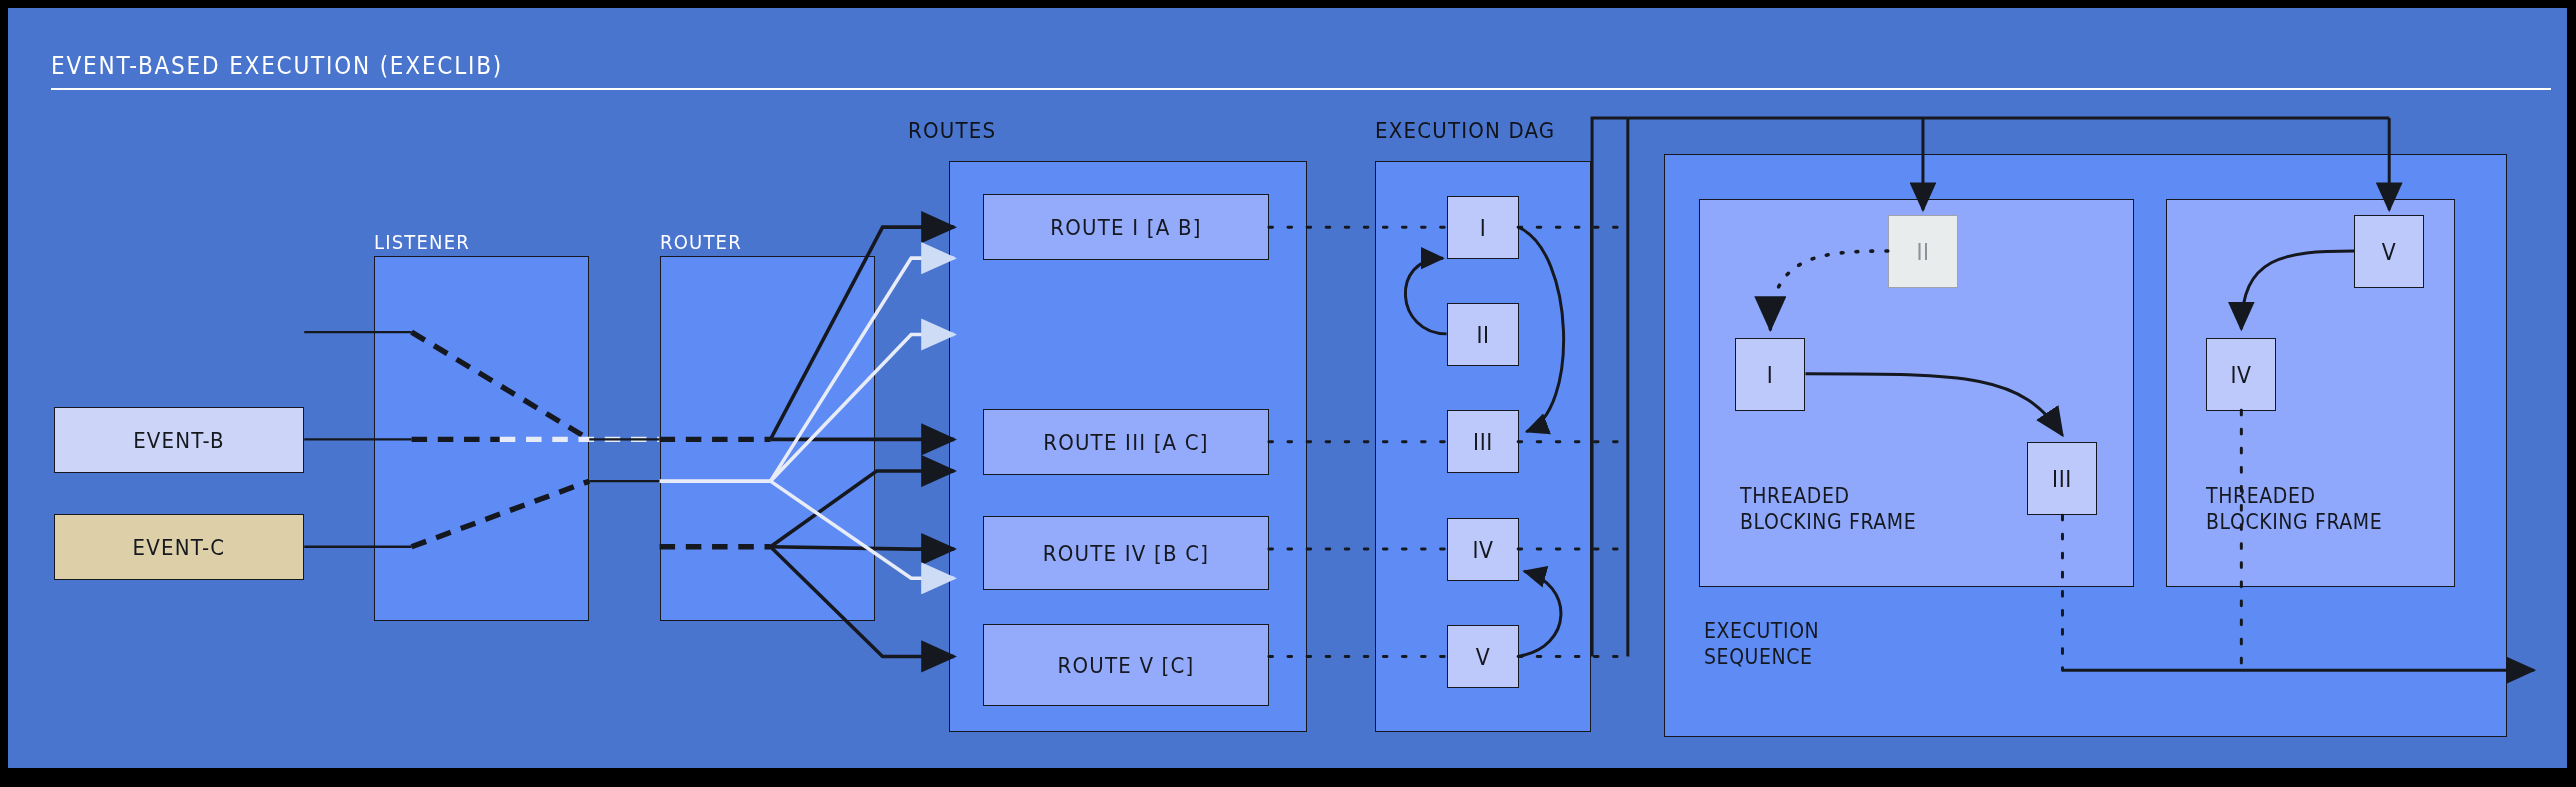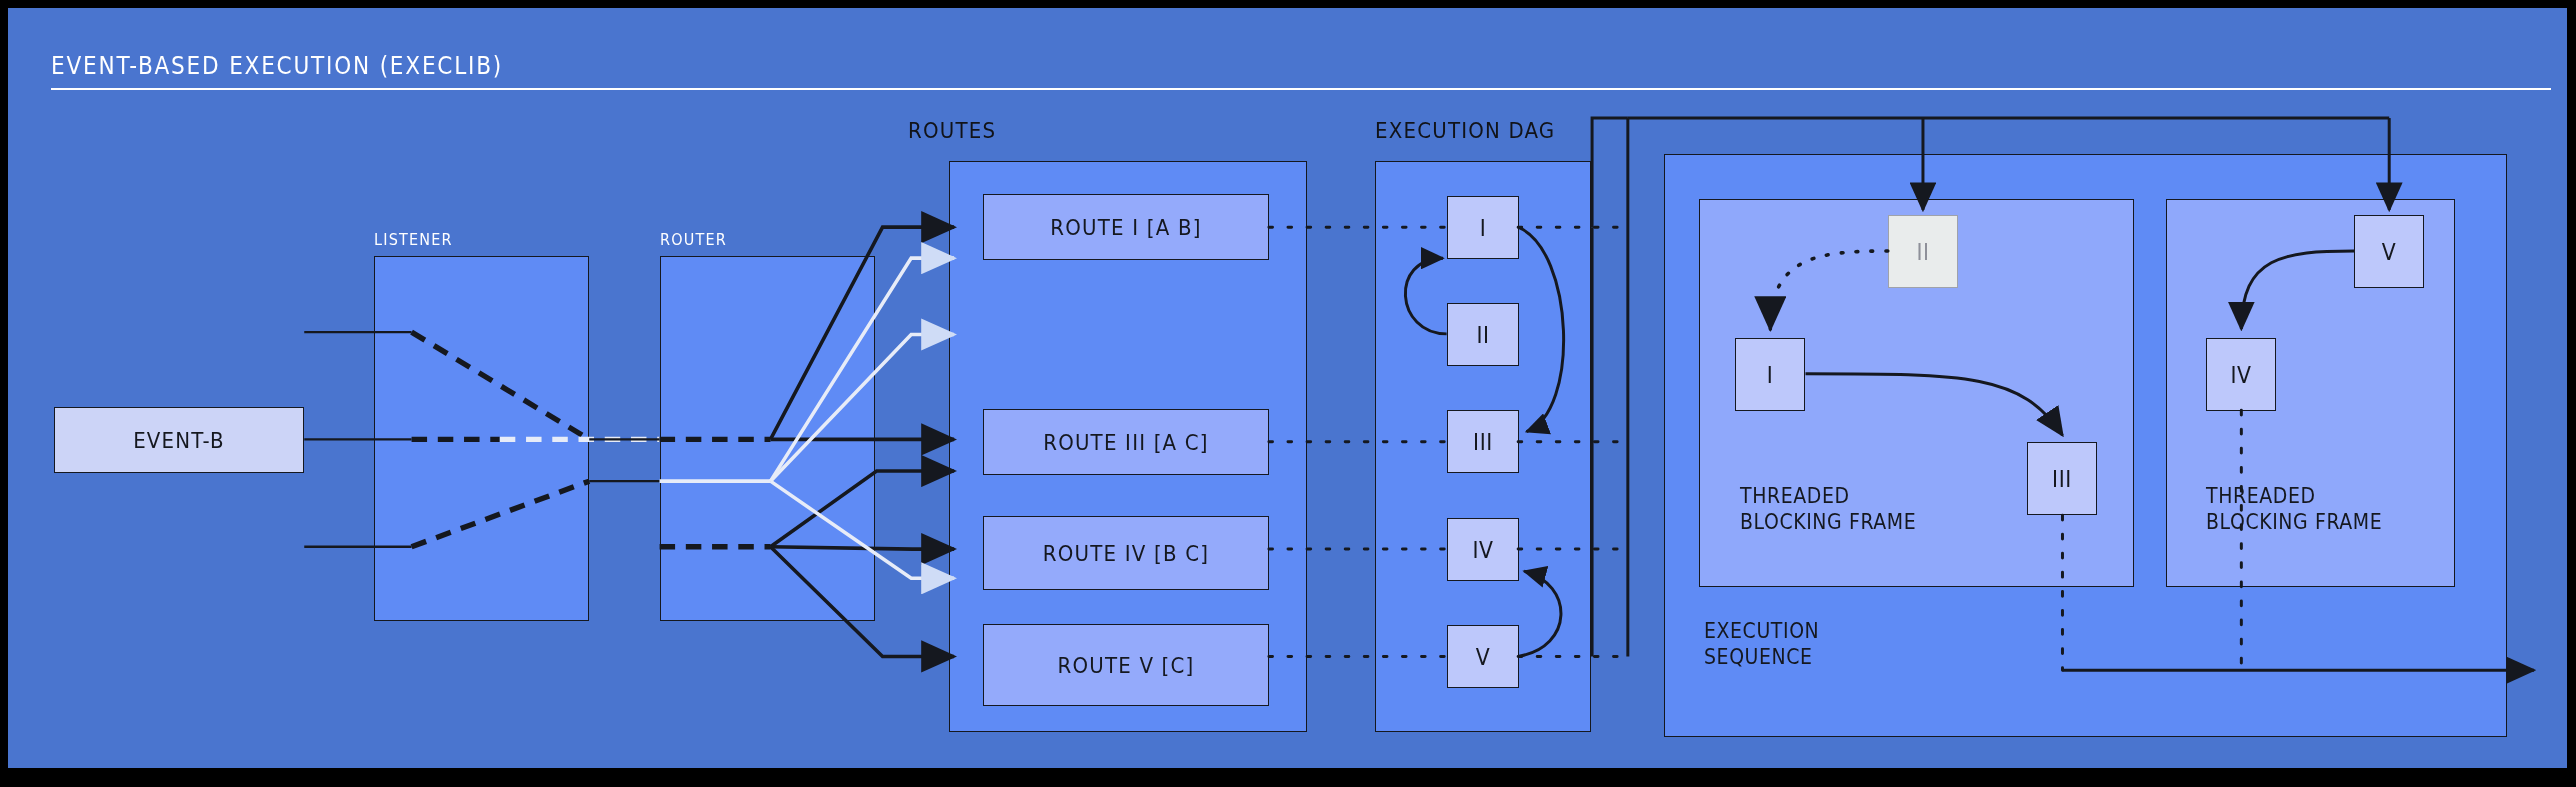--- a/index.html
+++ b/index.html
@@ -4,21 +4,21 @@
 <style>
   html,body{margin:0;padding:0;background:#000;}
   body{width:2576px;height:787px;overflow:hidden;
        font-family:"DejaVu Sans Condensed","Liberation Sans",sans-serif;}
   #root{position:relative;width:2576px;height:787px;background:#000000;}
   #canvas{position:absolute;left:8.3px;top:8.3px;width:2559px;height:760px;background:#4a75cf;}
   #svg{position:absolute;left:0;top:0;width:2576px;height:787px;}
 
   .lbl{position:absolute;white-space:nowrap;letter-spacing:0.6px;}
   .title{color:#ffffff;font-size:24px;letter-spacing:1.8px;}
-  .grouplbl-w{color:#ffffff;font-size:16px;letter-spacing:1.2px;}
+  .grouplbl-w{color:#ffffff;font-size:20px;letter-spacing:1.2px;}
   .grouplbl-d{color:#111318;font-size:22px;letter-spacing:1.2px;}
   .framelbl{color:#15181f;font-size:21px;letter-spacing:0.6px;line-height:1.22;}
 
   .box{position:absolute;box-sizing:border-box;display:flex;
        align-items:center;justify-content:center;text-align:right;}
   .evt{border:1.8px solid #15181f;font-size:22px;color:#15181f;letter-spacing:1.2px;}
   .panel{position:absolute;box-sizing:border-box;border:1.8px solid #15181f;background:#5f8bf5;}
   .rbox{border:1.8px solid #15181f;background:#94aafb;font-size:22px;color:#15181f;letter-spacing:1.2px;}
   .rbox.off{border:1.8px solid #8e9099;background:#ccd4f7;color:#8e9099;}
   .node{border:1.8px solid #15181f;background:#bdc8fb;font-size:22.7px;color:#15181f;letter-spacing:0.6px;}
@@ -31,20 +31,23 @@
 
 <div id="root">
   <div id="canvas"></div>
 
   <div class="lbl title" style="left:51px;top:52px;">EVENT-BASED EXECUTION (EXECLIB)</div>
   <div class="underline" style="left:51px;top:88px;width:2500px;"></div>
 
   <div class="box evt" style="left:54px;top:407px;width:250px;height:66px;background:#ccd4f7;">
     <span>EVENT-B</span>
   </div>
+  <div class="box evt" style="left:54px;top:514px;width:250px;height:66px;background:#ddd0a8;">
+    <span>EVENT-C</span>
+  </div>
 
   <div class="lbl grouplbl-w" style="left:374px;top:230px;">LISTENER</div>
   <div class="panel" style="left:374px;top:256px;width:215px;height:365px;"></div>
 
   <div class="lbl grouplbl-w" style="left:660px;top:230px;">ROUTER</div>
   <div class="panel" style="left:660px;top:256px;width:215px;height:365px;"></div>
 
   <div class="lbl grouplbl-d" style="left:908px;top:118px;">ROUTES</div>
   <div class="panel" style="left:949px;top:161px;width:358px;height:571px;"></div>
 

